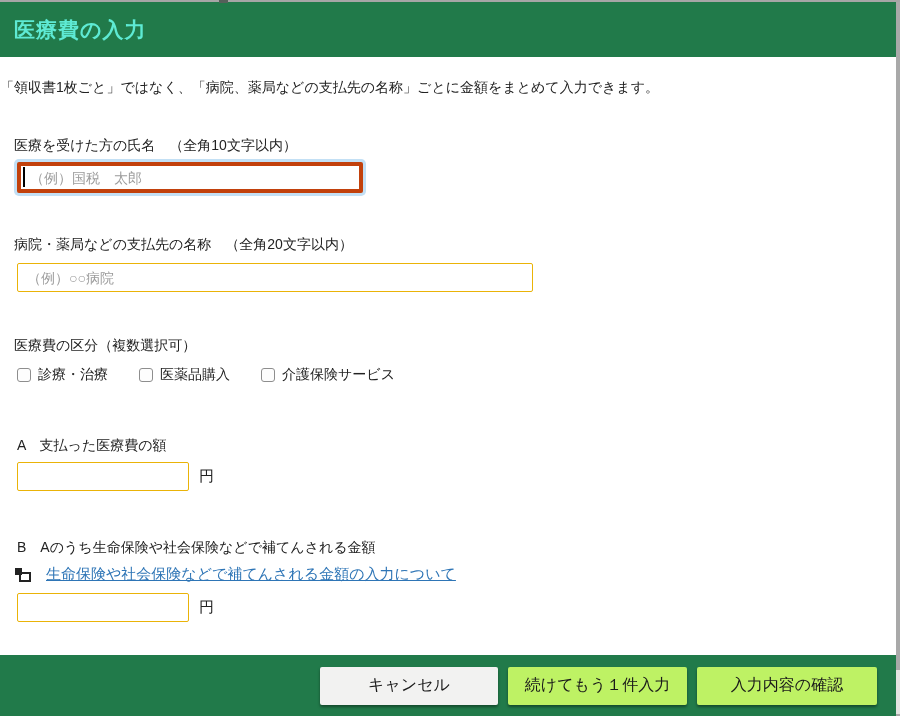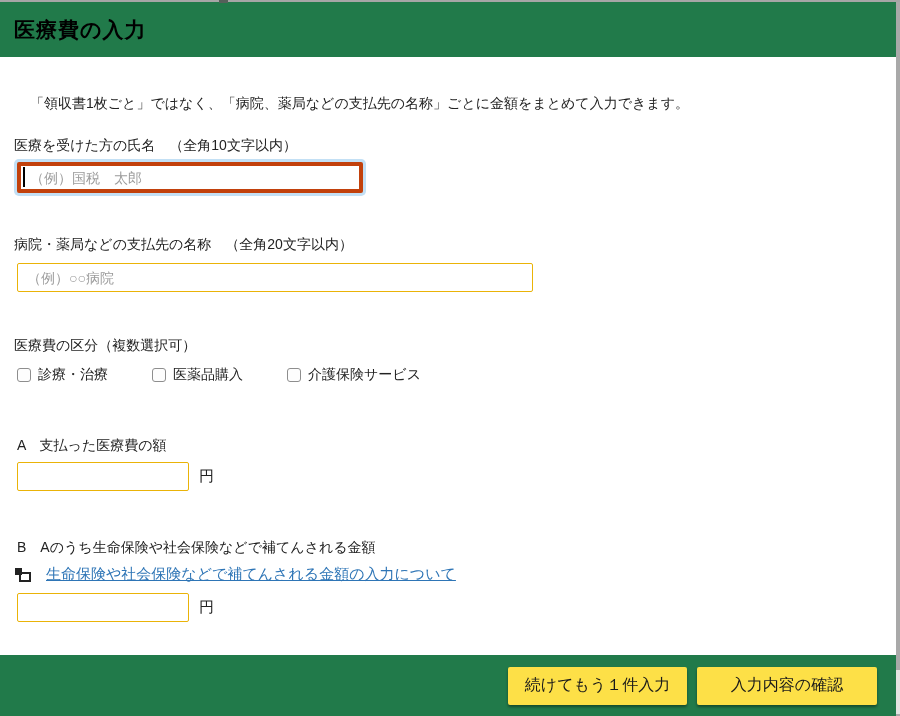--- a/index.html
+++ b/index.html
@@ -17,24 +17,24 @@
   .scrollbar-track { position: absolute; top: 2px; right: 0; width: 4px; height: 714px; background: #a9a9a9; z-index: 7; }
   .scrollbar-thumb { position: absolute; bottom: 2px; left: 0; width: 4px; height: 44px; background: #e4e4e2; }
 
   .dialog-header {
     position: absolute; top: 2px; left: 0; width: 896px; height: 55px;
     background: #217a4a;
     display: flex; align-items: center;
     padding-left: 14px;
   }
   .dialog-header h1 {
-    color: #000000; font-size: 21px; font-weight: bold; letter-spacing: 1px;
+    color: #5eead4; font-size: 21px; font-weight: bold; letter-spacing: 1px;
   }
 
-  .intro { position: absolute; top: 79px; left: 30px; font-size: 14px; color: #222; margin-top: 16px; }
+  .intro { position: absolute; top: 79px; left: 0; font-size: 14px; color: #222; }
 
   .field-label { position: absolute; left: 14px; font-size: 14px; color: #222; }
 
   .text-input {
     border: 1px solid #eab308;
     background: #ffffff;
     font-size: 14px;
     font-family: "Liberation Sans", "DejaVu Sans", sans-serif;
     color: #222;
     padding: 0 9px;
@@ -49,21 +49,21 @@
     border: 4px solid #c2410c;
     box-shadow: 0 0 0 3px #c3e0f5;
     border-radius: 2px;
   }
   .caret { position: absolute; left: 6px; top: 5px; width: 1.5px; height: 20px; background: #000; }
 
   .payee-input { position: absolute; top: 263px; left: 17px; width: 516px; height: 29px; }
 
   .category-row {
     position: absolute; top: 366px; left: 17px;
-    display: flex; align-items: center; gap: 44px;
+    display: flex; align-items: center; gap: 31px;
     font-size: 14px;
   }
   .category-item { display: flex; align-items: center; gap: 7px; white-space: nowrap; }
   .category-item input[type="checkbox"] {
     appearance: none; -webkit-appearance: none;
     width: 14px; height: 14px;
     border: 1px solid #8e8e8e; border-radius: 3px;
     background: #fdfdfd; cursor: pointer; flex: 0 0 auto;
   }
 
@@ -90,21 +90,21 @@
     gap: 10px; padding-right: 23px;
   }
   .btn {
     height: 38px; border: none; border-radius: 2px;
     font-family: "Liberation Sans", "DejaVu Sans", sans-serif;
     font-size: 16px; color: #1a1a1a; cursor: pointer;
     box-shadow: 0 2px 3px rgba(0,0,0,0.4);
     padding: 0 10px;
   }
   .btn-cancel { width: 178px; background: #f2f2f1; }
-  .btn-orange { background: #fde047; }
+  .btn-orange { background: #bef264; }
   .btn-continue { width: 179px; }
   .btn-confirm { width: 180px; }
 </style>
 </head>
 <body>
 
 <div class="top-line"></div>
 <div class="top-tick"></div>
 
 <div class="scrollbar-track">
@@ -155,15 +155,16 @@
       <span class="front"></span>
   </span>
   <a class="info-link" href="#">生命保険や社会保険などで補てんされる金額の入力について</a>
 </div>
 <div class="amount-row" style="top:593px">
   <input type="text" class="text-input" style="">
   <span class="unit">円</span>
 </div>
 
 <div class="footer-bar">
+  <button class="btn btn-cancel">キャンセル</button>
   <button class="btn btn-orange btn-continue">続けてもう１件入力</button>
   <button class="btn btn-orange btn-confirm">入力内容の確認</button>
 </div>
 
 </body></html>

